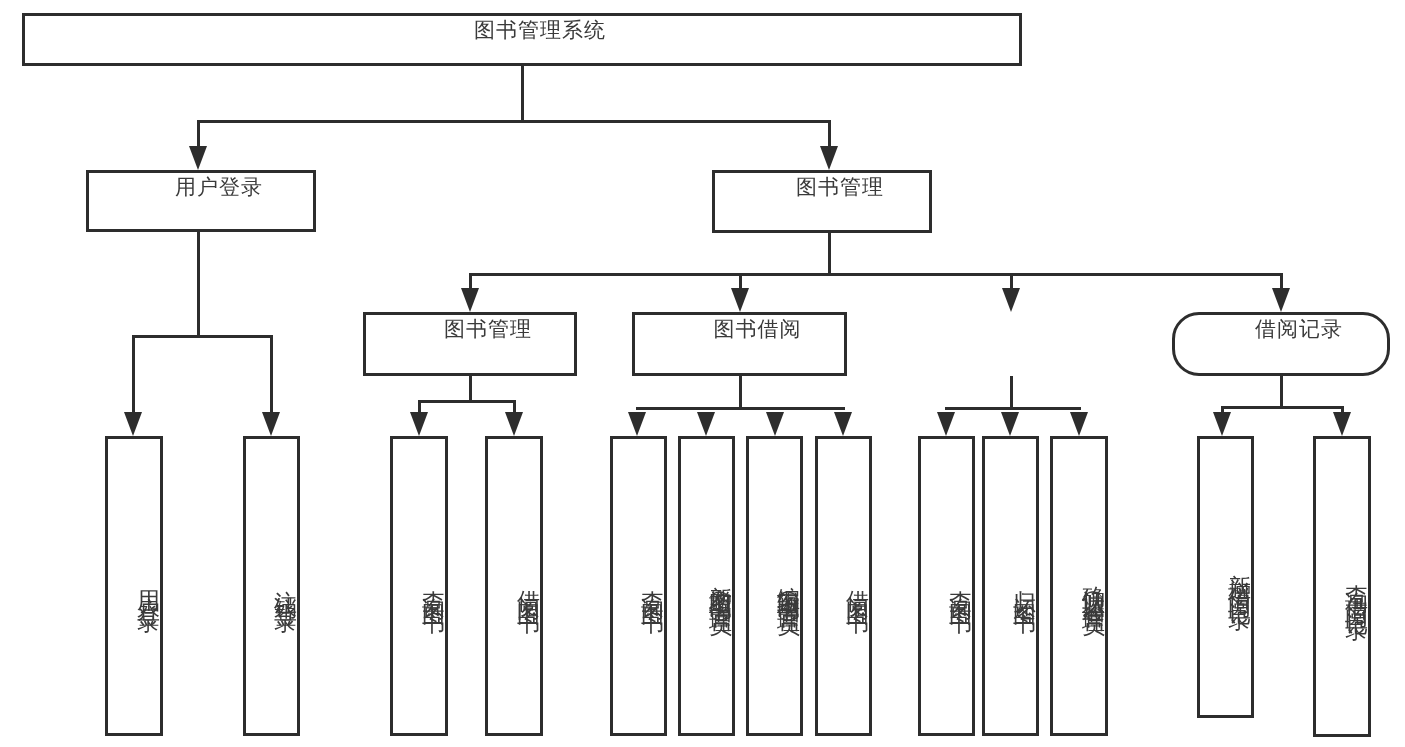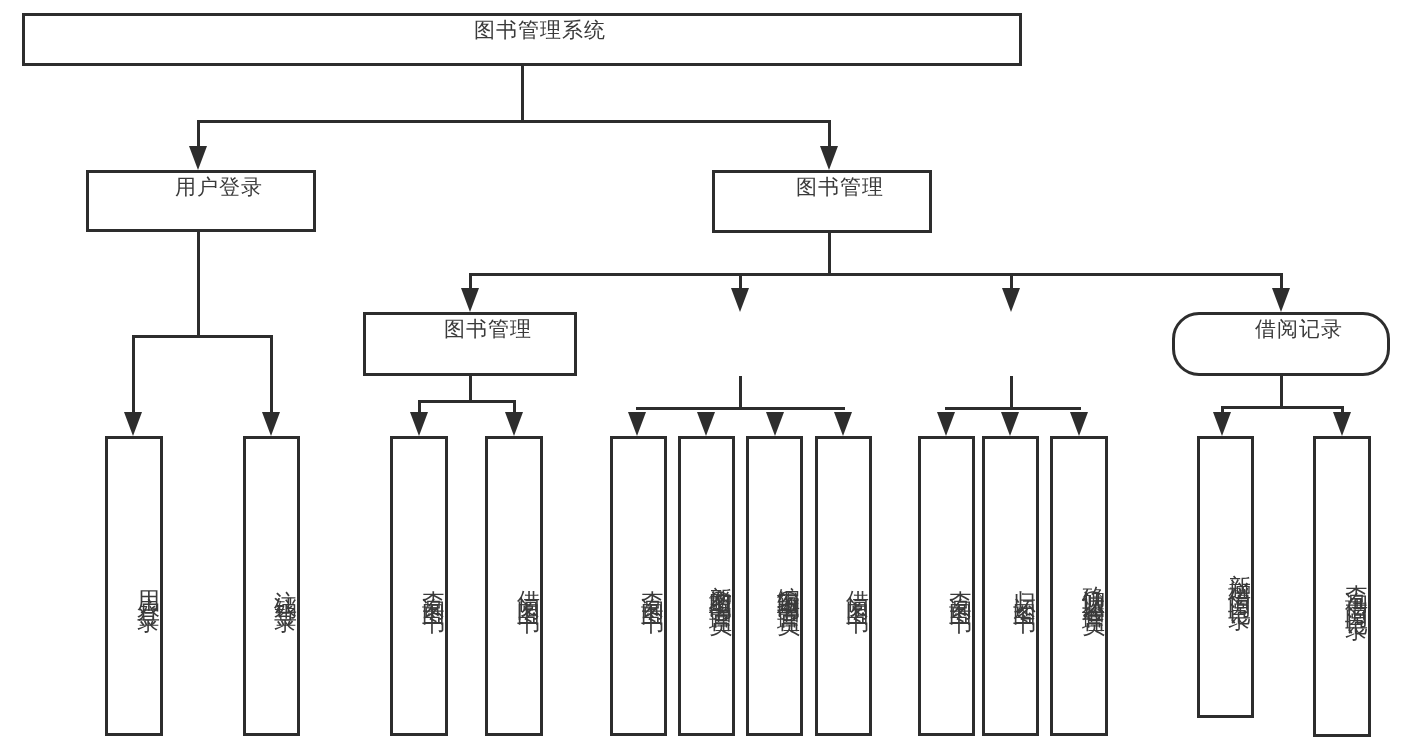--- a/index.html
+++ b/index.html
@@ -64,20 +64,23 @@
   <div class="vline" style="left:739px;top:273px;height:18px;"></div>
   <div class="vline" style="left:1010px;top:273px;height:18px;"></div>
   <div class="vline" style="left:1280px;top:273px;height:18px;"></div>
   <div class="arrow" style="left:461px;top:288px;"></div>
   <div class="arrow" style="left:731px;top:288px;"></div>
   <div class="arrow" style="left:1002px;top:288px;"></div>
   <div class="arrow" style="left:1272px;top:288px;"></div>
 
   <div class="box hbox" style="left:363px;top:312px;width:214px;height:64px;">
     <span>图书管理</span>
+  </div>
+  <div class="box hbox" style="left:632px;top:312px;width:215px;height:64px;">
+    <span>图书借阅</span>
   </div>
   <div class="box hbox" style="left:1172px;top:312px;width:218px;height:64px;border-radius:27px;">
     <span>借阅记录</span>
   </div>
 
   <div class="vline" style="left:469px;top:376px;height:26px;"></div>
   <div class="hline" style="left:418px;top:400px;width:98px;"></div>
   <div class="vline" style="left:418px;top:400px;height:14px;"></div>
   <div class="vline" style="left:513px;top:400px;height:14px;"></div>
   <div class="arrow" style="left:410px;top:412px;"></div>

